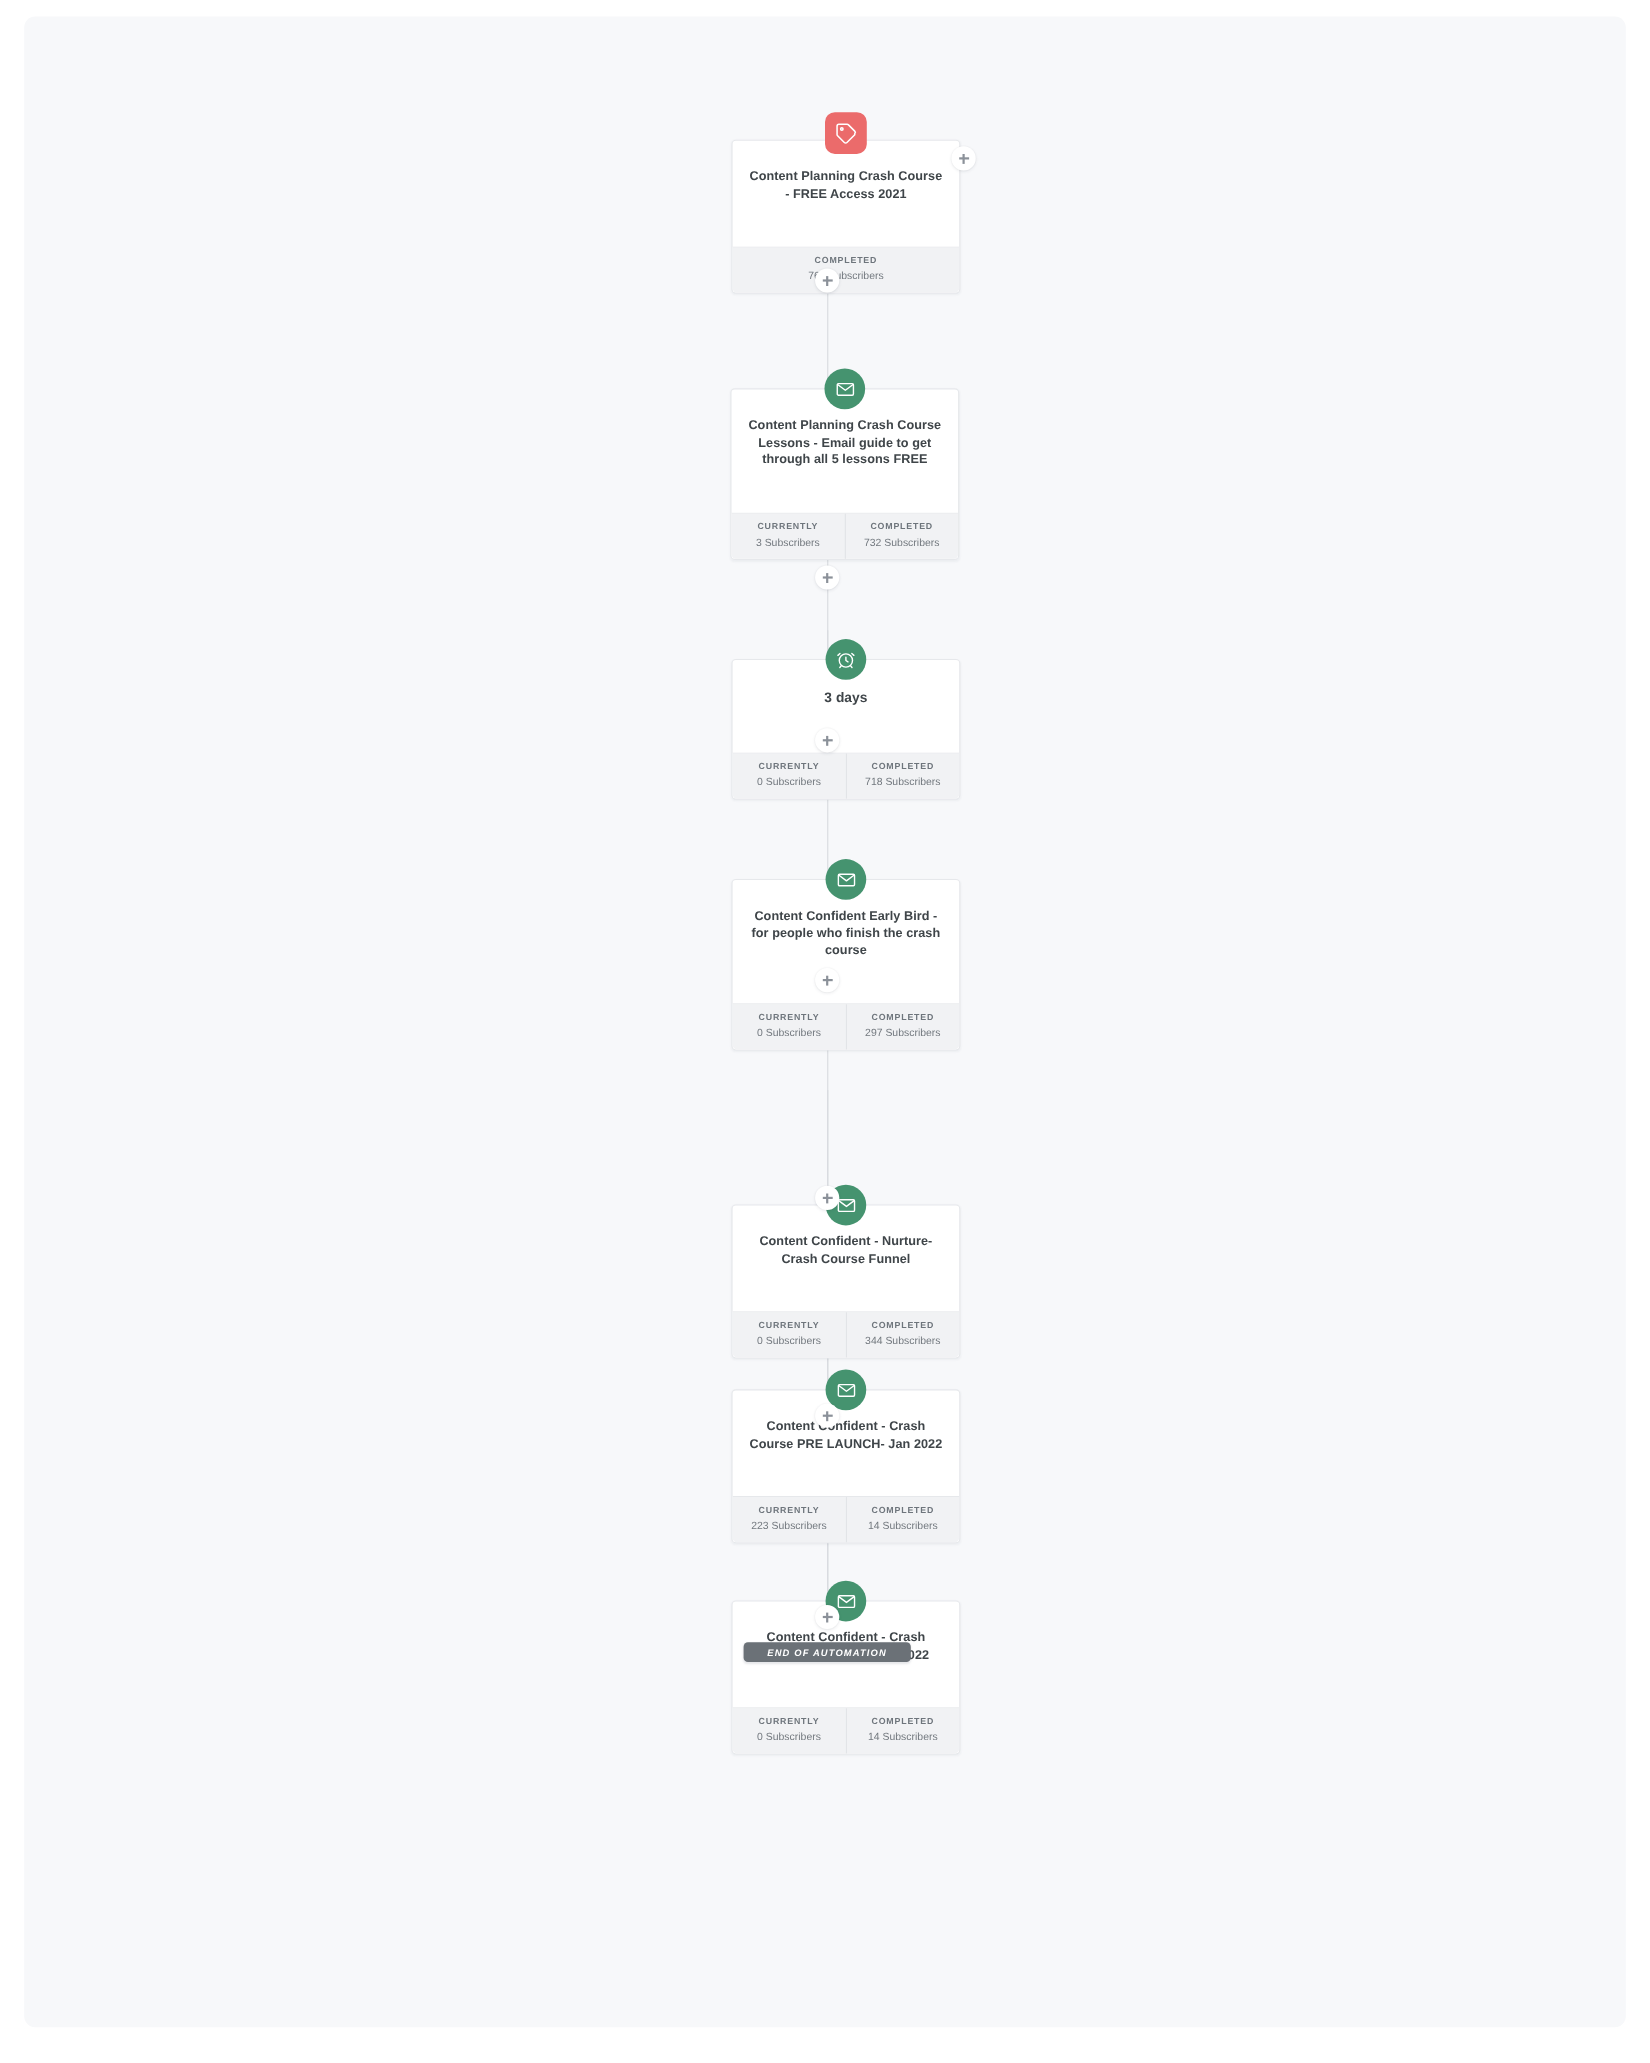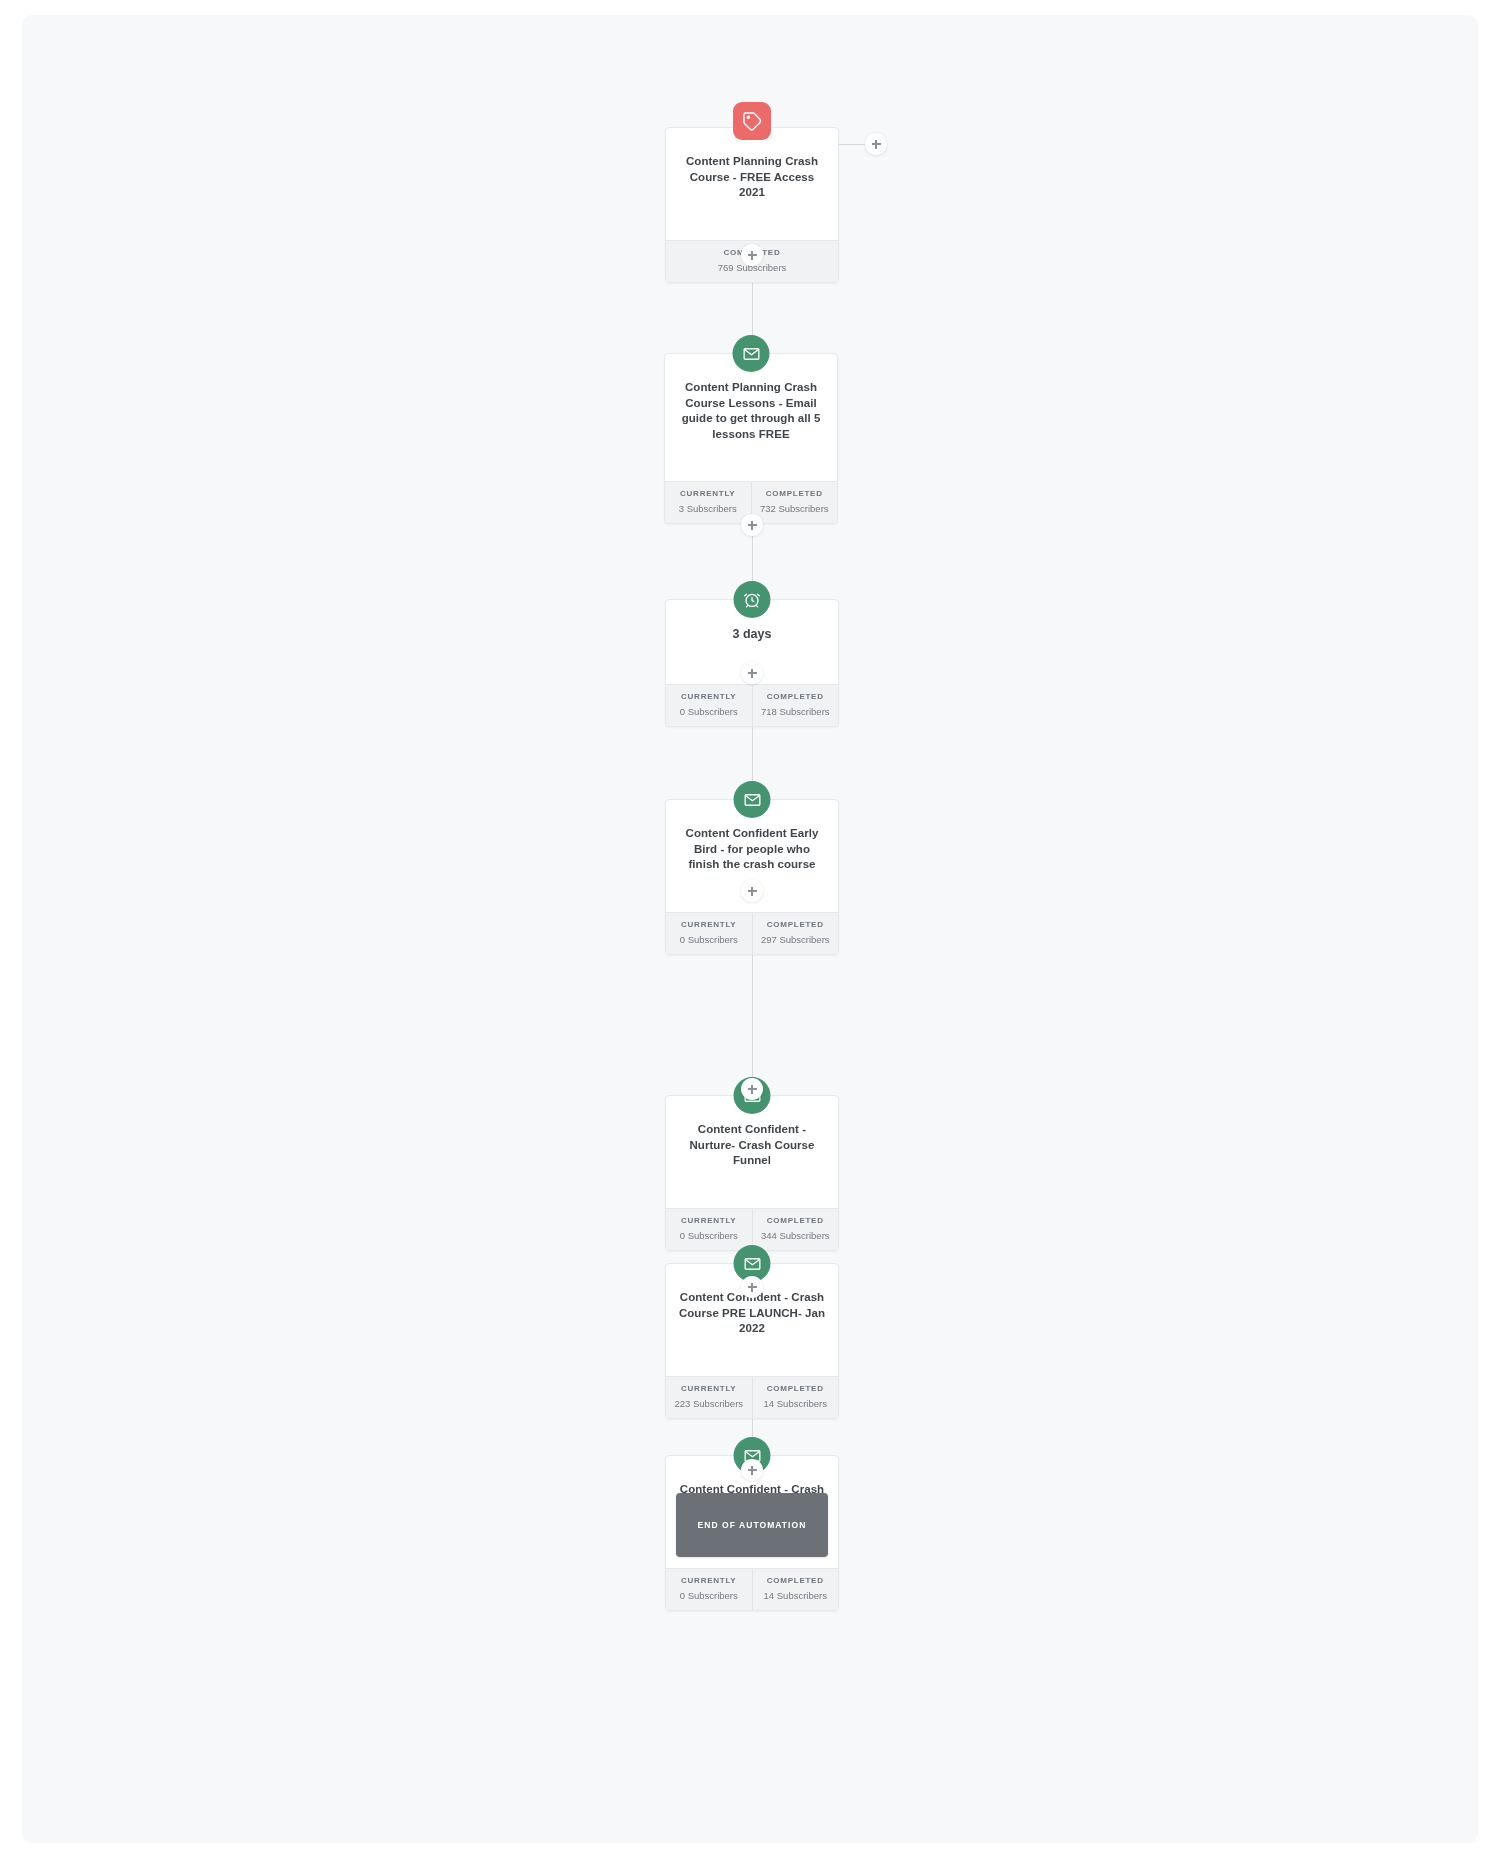--- a/index.html
+++ b/index.html
@@ -64,21 +64,21 @@
   
   .branch-stub {
     position: absolute;
     height: 1px;
     background: #d7dadf;
   }
 
   
   .node {
     position: absolute;
-    width: 174px;
+    width: 208px;
     background: #ffffff;
     border: 1px solid #e6e8eb;
     border-radius: 4px;
     box-shadow: 0 1px 2px rgba(40,50,70,0.05);
   }
   .node-title {
     padding: 26px 12px 12px 12px;
     text-align: center;
     font-size: 11.5px;
     font-weight: bold;
@@ -146,27 +146,28 @@
     top: -19px;
   }
   .node-icon svg { display: block; }
 
   
   .end-node {
     position: absolute;
     background: #6b7177;
     color: #ffffff;
     border-radius: 4px;
-    padding: 27px 22px;
+    padding: 4px 22px;
     font-size: 8.5px;
     font-weight: bold;
     letter-spacing: 1.05px;
     text-transform: uppercase;
     white-space: nowrap;
     box-shadow: 0 1px 2px rgba(40,50,70,0.12);
+    font-style: italic;
   }
 </style>
 </head>
 <body>
 
 <div id="canvas">
   <div id="flow">
       <div class="spine" style="left: 730px; top: 185px; height: 168px;"></div>
       <div class="spine" style="left: 730px; top: 410px; height: 188px;"></div>
       <div class="spine" style="left: 730px; top: 558px; height: 240px;"></div>

